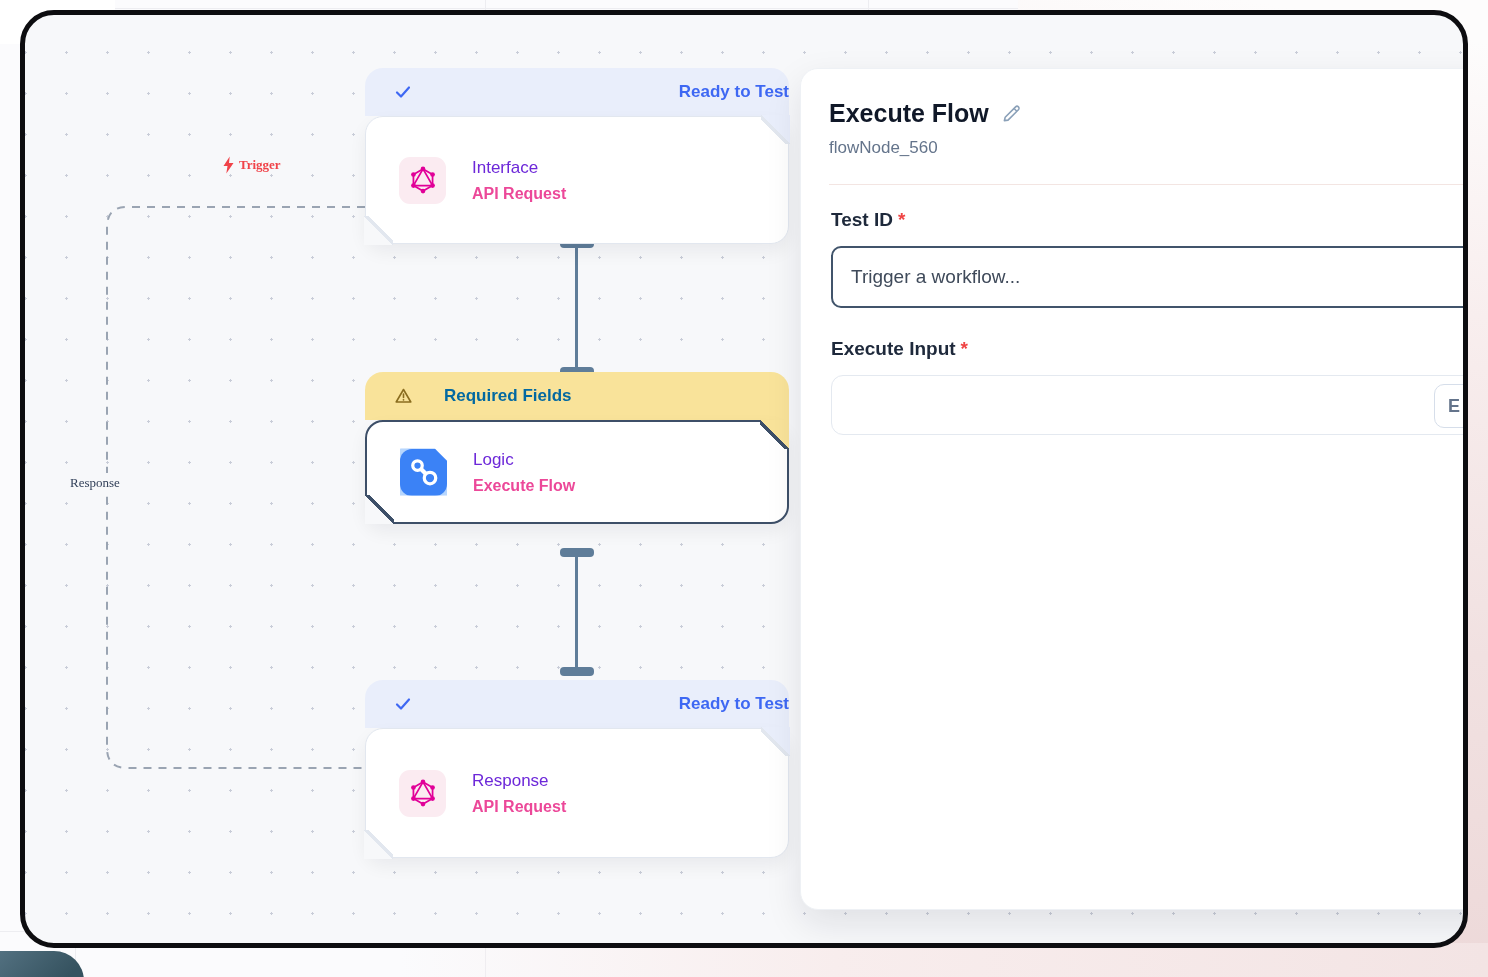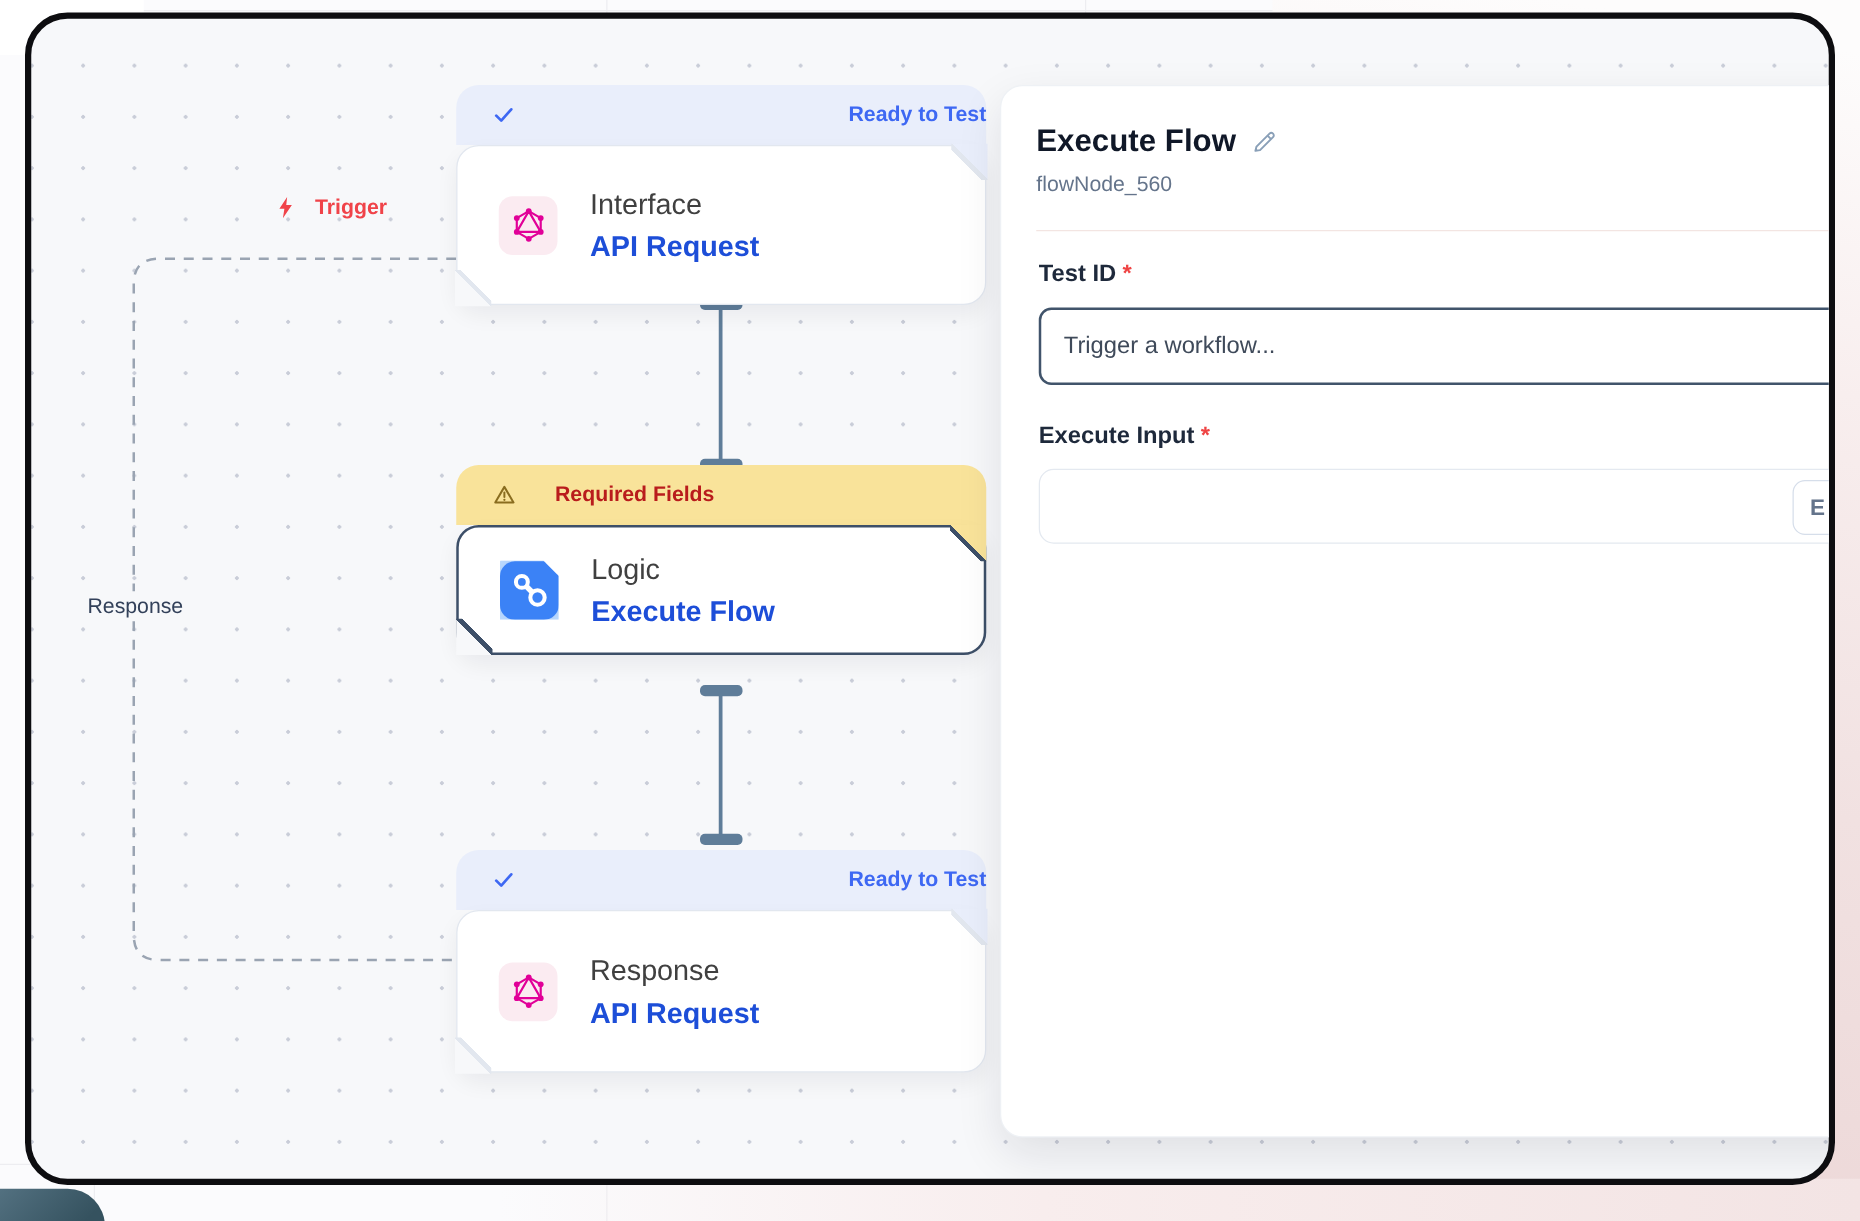--- a/index.html
+++ b/index.html
@@ -41,39 +41,39 @@
     position:absolute; left:20px; top:10px; width:1448px; height:938px;
     border:5px solid #0d0d10; border-radius:34px; overflow:hidden;
     background-color:#f7f8fa;
     background-image:radial-gradient(circle,#c9cdd8 1.3px, rgba(0,0,0,0) 1.4px);
     background-size:41px 41px; background-position:21px 17px;
     z-index:2;
   }
   .loop-svg{ position:absolute; left:0; top:0; width:100%; height:100%; }
 
   .canvas-label{
-    position:absolute; display:flex; align-items:center; gap:17px;
-    font-size:17px; z-index:3;
+    position:absolute; display:flex; align-items:center; gap:4px;
+    font-size:13px; z-index:3;font-family:Liberation Serif, serif;
   }
   .trigger-label{ left:197px; top:141px; color:#f04349; font-weight:700; }
   .response-label{
     left:37px; top:458px; color:#33415a; font-weight:500;
     background:#f7f8fa; padding:2px 8px;
   }
 
   
   .node{ position:absolute; left:340px; width:424px; z-index:4; }
   .n1{ top:53px; }  .n2{ top:357px; }  .n3{ top:665px; }
   .node-badge{
     height:48px; border-radius:18px 18px 0 0;
     display:flex; align-items:center; gap:10px; padding-left:30px;
     font-size:17px; font-weight:600;
   }
   .badge-ready{ background:#e9eefb; color:#3e68f3;justify-content:space-between; }
-  .badge-warning{ background:#f9e39a; color:#b91c1c;gap:32px; }
+  .badge-warning{ background:#f9e39a; color:#0369a1;gap:32px; }
   .node-card{
     position:relative; background:#ffffff;
     border:1px solid #e2e7ef; border-radius:18px;
     display:flex; align-items:center; gap:26px; padding-left:33px;
     box-shadow:0 8px 18px rgba(15,23,42,.06);
     --behind:#e9eefb; --bcolor:#e2e7ef;
   }
   .n1 .node-card{ height:128px; }
   .n2 .node-card{ height:104px; border:2px solid #3d4f68; --behind:#f9e39a; --bcolor:#3d4f68; }
   .n3 .node-card{ height:130px; }
@@ -88,22 +88,22 @@
   .node-icon{
     width:47px; height:47px; border-radius:11px;
     display:flex; align-items:center; justify-content:center; flex:0 0 auto;
   }
   .icon-graphql{ background:#fbebf1; }
   .icon-flow{
     background:#3b82f6; border-radius:12px;
     clip-path:polygon(0 0, 74% 0, 100% 26%, 100% 100%, 0 100%);
     box-shadow:0 0 0 5px rgba(147,197,253,.45), 0 0 18px 7px rgba(59,130,246,.35);
   }
-  .node-text .cat{ font-size:23px; color:#404040; font-weight:500; margin-bottom:7px; }
-  .node-text .ttl{ font-size:23px; color:#1d4ed8; font-weight:700; }
+  .node-text .cat{ font-size:17px; color:#6d28d9; font-weight:500; margin-bottom:7px; }
+  .node-text .ttl{ font-size:16px; color:#ec4899; font-weight:700; }
 
   
   .edge-line{ position:absolute; left:550px; width:3px; background:#5f7d99; z-index:3; }
   .e1{ top:229px; height:131px; }
   .e2{ top:538px; height:123px; }
   .edge-handle{
     position:absolute; left:535px; width:34px; height:9px;
     border-radius:4px; background:#5f7d99; z-index:3;
   }
   .hA{ top:224px; } .hB{ top:352px; } .hC{ top:533px; } .hD{ top:652px; }

